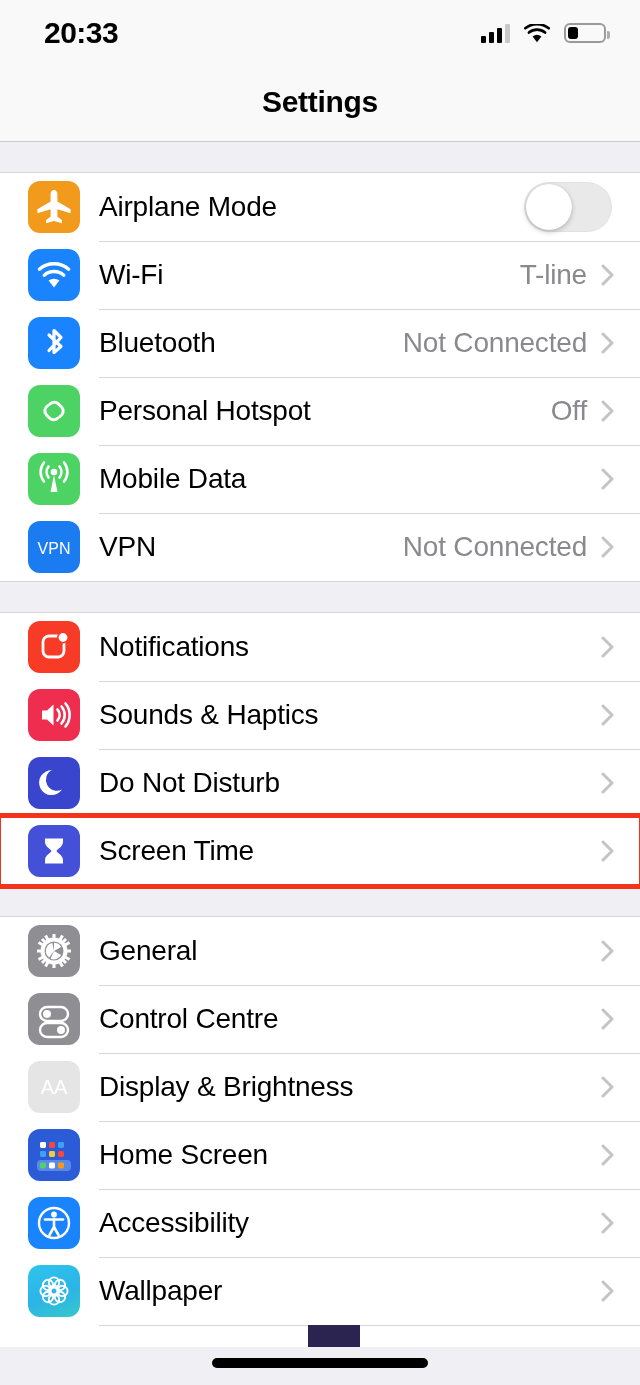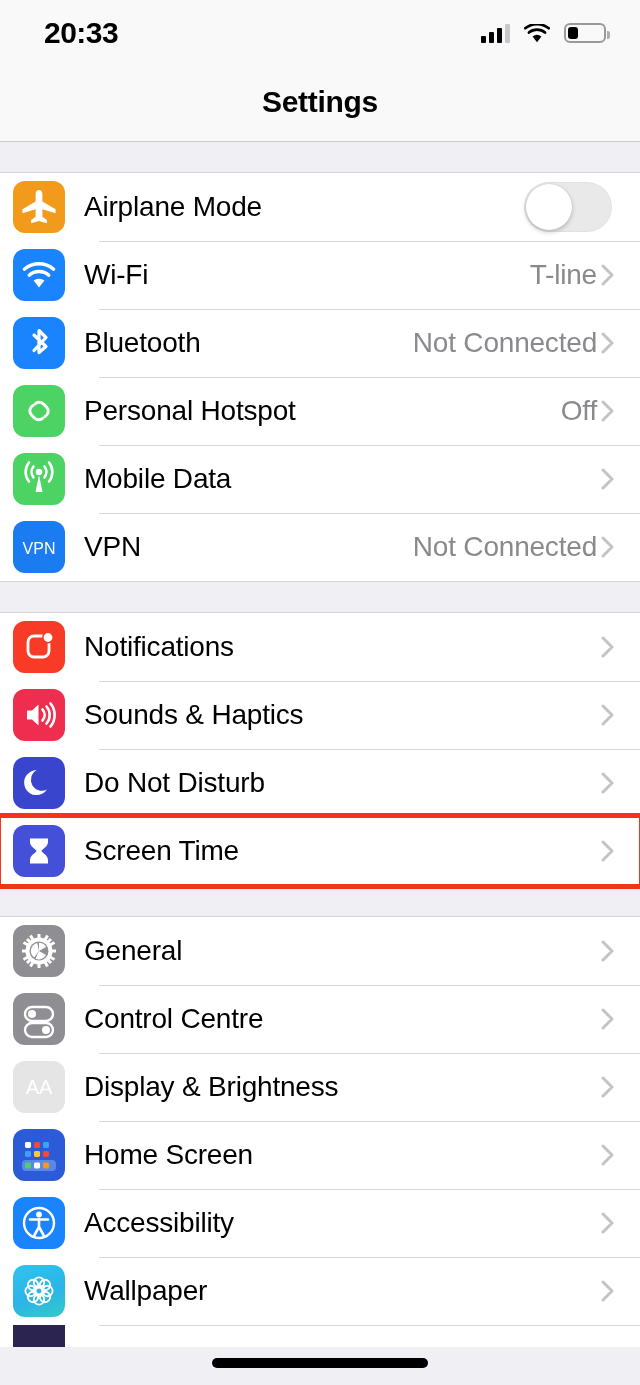--- a/index.html
+++ b/index.html
@@ -43,28 +43,28 @@
   }
   .navtitle { font-size:30px; font-weight:700; color:#000; letter-spacing:-0.3px; }
 
   
   .scroll { height:1243px; overflow:hidden; background:#EFEFF4; }
   .gap { height:30px; background:#EFEFF4; }
   .gap.first { height:30px; }
   .group { background:#FFFFFF; border-top:1px solid #D6D6DA; border-bottom:1px solid #D6D6DA; }
   .group.nb { border-bottom:none; }
 
-  .row { position:relative; display:flex; align-items:center; height:68px; padding-left:13px; background:#fff; }
+  .row { position:relative; display:flex; align-items:center; height:68px; padding-left:28px; background:#fff;justify-content:center; }
   .row + .row:before {
     content:""; position:absolute; left:99px; right:0; top:0; height:1px; background:#D6D6DA;
   }
   .icon { width:52px; height:52px; border-radius:12px; flex:none; position:relative;
           display:flex; align-items:center; justify-content:center; overflow:hidden; }
   .label { flex:1; font-size:28px; color:#000; margin-left:19px; letter-spacing:-0.2px; }
-  .value { font-size:28px; color:#8A8A8E; margin-right:4px; letter-spacing:-0.2px; }
+  .value { font-size:28px; color:#8A8A8E; margin-right:14px; letter-spacing:-0.2px; }
   .chev { width:13px; height:22px; margin-right:26px; flex:none; }
   .chev svg { display:block; }
 
   .toggle { width:88px; height:50px; border-radius:25px; background:#E9E9EA; position:relative;
             margin-right:28px; flex:none; box-shadow:inset 0 0 0 1px rgba(0,0,0,.03); }
   .knob { position:absolute; top:2px; left:2px; width:46px; height:46px; border-radius:50%;
           background:#fff; box-shadow:0 2px 5px rgba(0,0,0,.22), 0 0 1px rgba(0,0,0,.16); }
 
   
   .hl { position:relative; }

